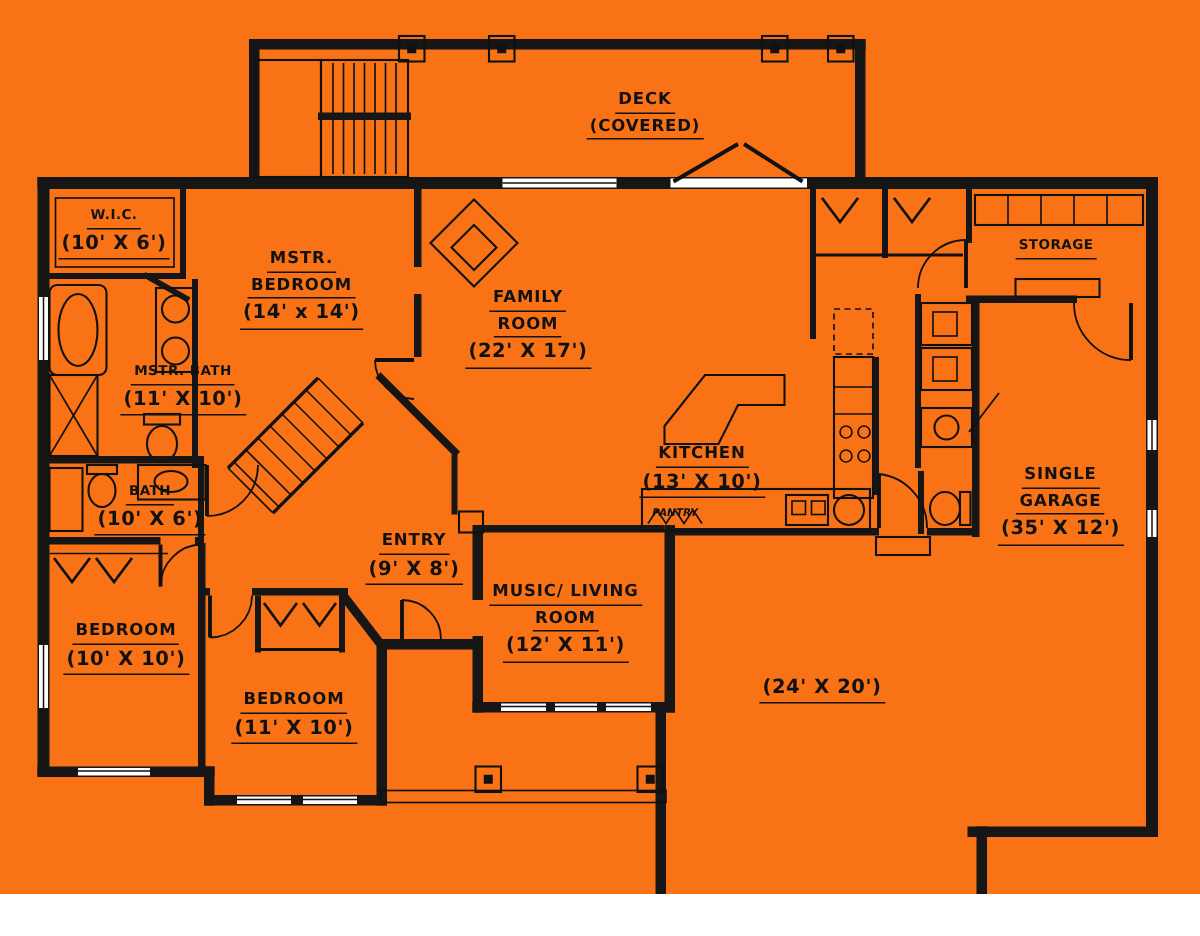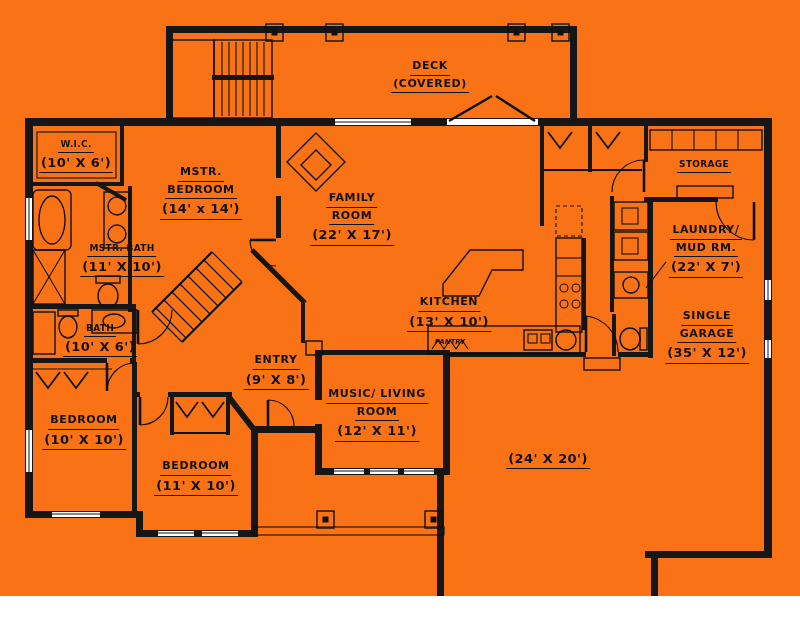--- a/index.html
+++ b/index.html
@@ -386,38 +386,33 @@
     <span class="ln">ENTRY</span><br>
     <span class="ln dim">(9' X 8')</span>
   </div>
 
   <div class="lbl" style="left:377px;top:386px">
     <span class="ln">MUSIC/ LIVING</span><br>
     <span class="ln">ROOM</span><br>
     <span class="ln dim">(12' X 11')</span>
   </div>
 
-  <div class="lbl" style="left:449px;top:294px">
+  <div class="lbl" style="left:468px;top:294px">
     <span class="ln">KITCHEN</span><br>
     <span class="ln dim">(13' X 10')</span>
   </div>
 
   <div class="lbl xs" style="left:450px;top:337px">
     <span>PANTRY</span>
   </div>
 
   <div class="lbl sm" style="left:704px;top:158px">
     <span class="ln">STORAGE</span>
   </div>
 
-  <div class="lbl" style="left:706px;top:222px">
-    <span class="ln">LAUNDRY/</span><br>
-    <span class="ln">MUD RM.</span><br>
-    <span class="ln dim">(22' X 7')</span>
-  </div>
 
   <div class="lbl" style="left:707px;top:308px">
     <span class="ln">SINGLE</span><br>
     <span class="ln">GARAGE</span><br>
     <span class="ln dim">(35' X 12')</span>
   </div>
 
   <div class="lbl" style="left:548px;top:432px">
     <br>
     <span class="ln dim">(24' X 20')</span>

